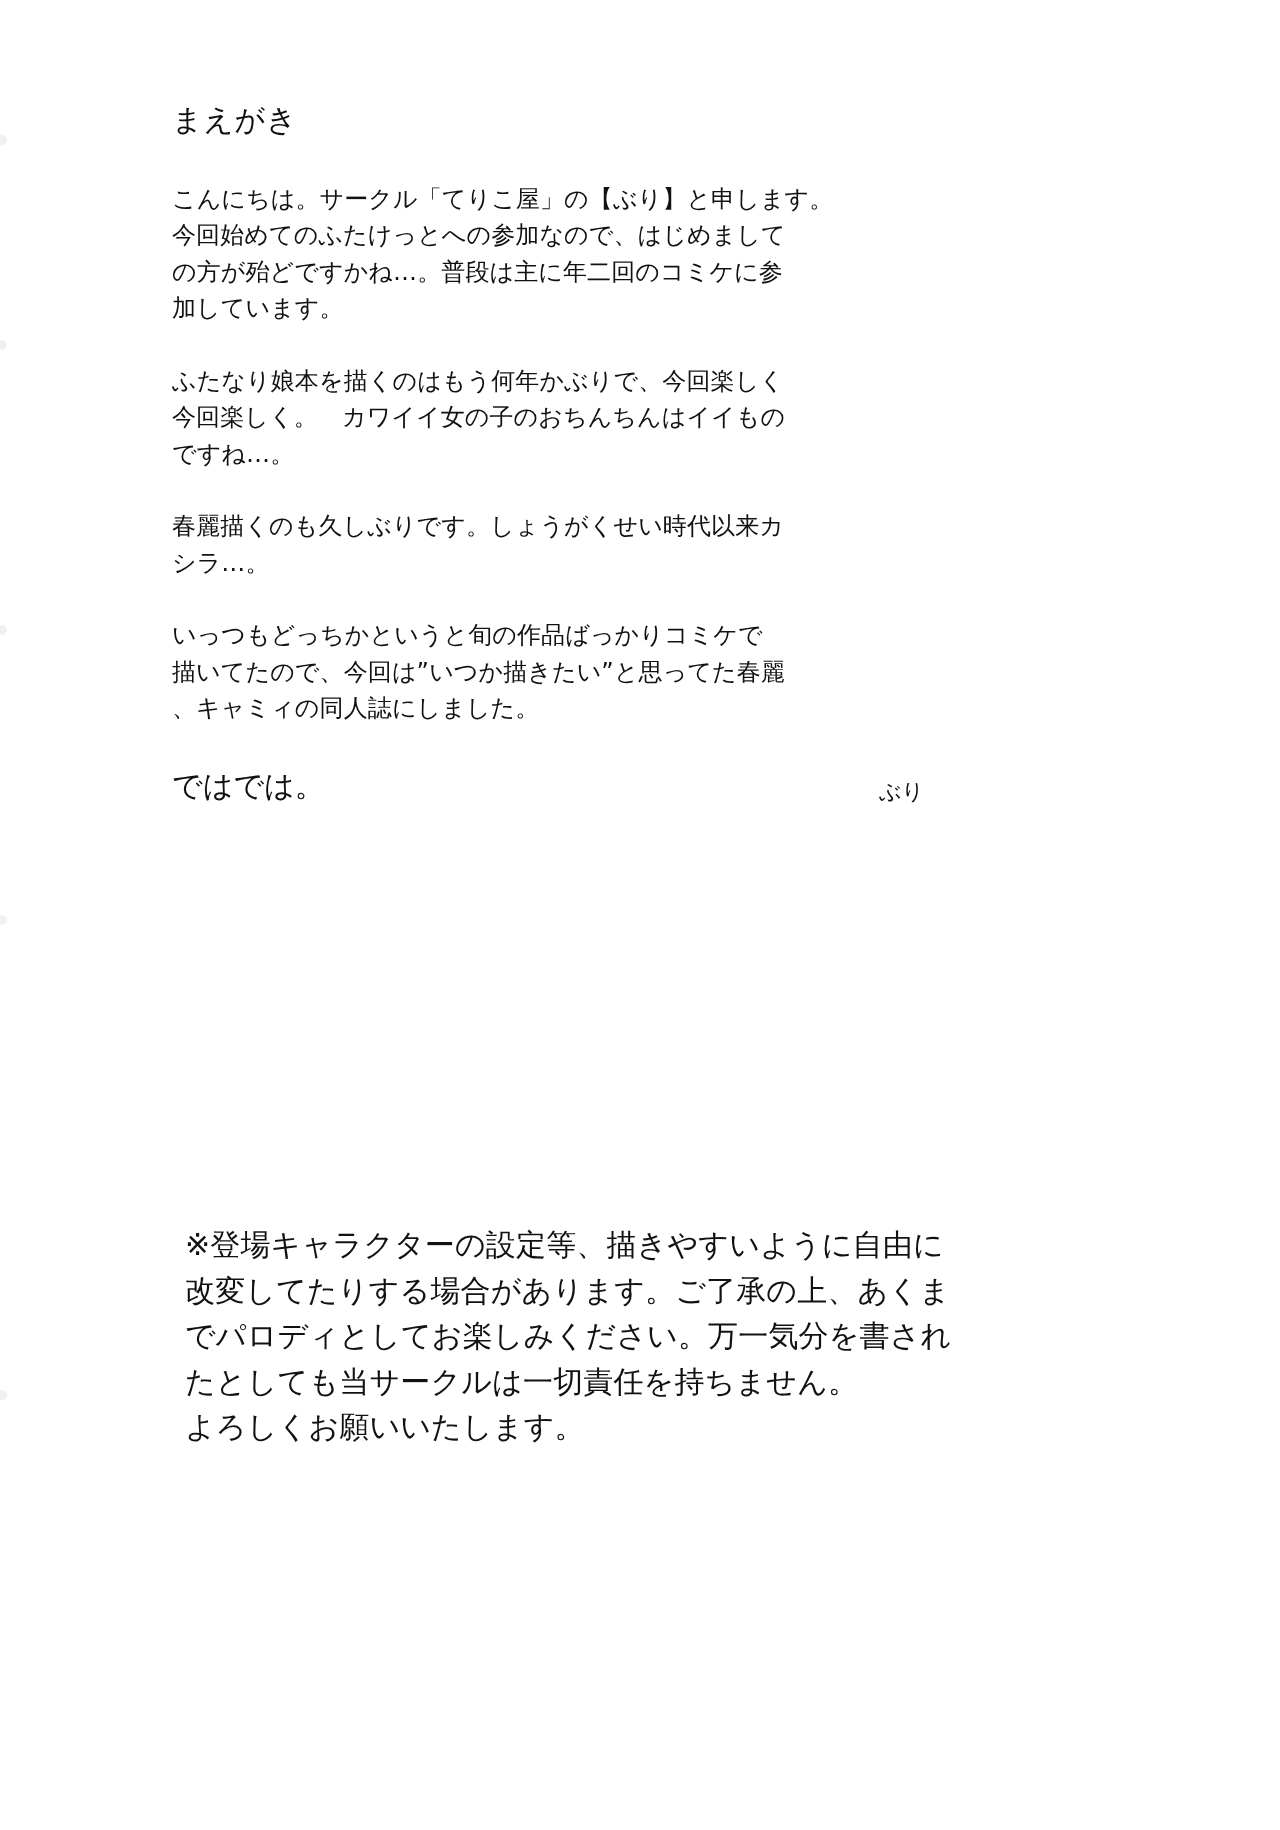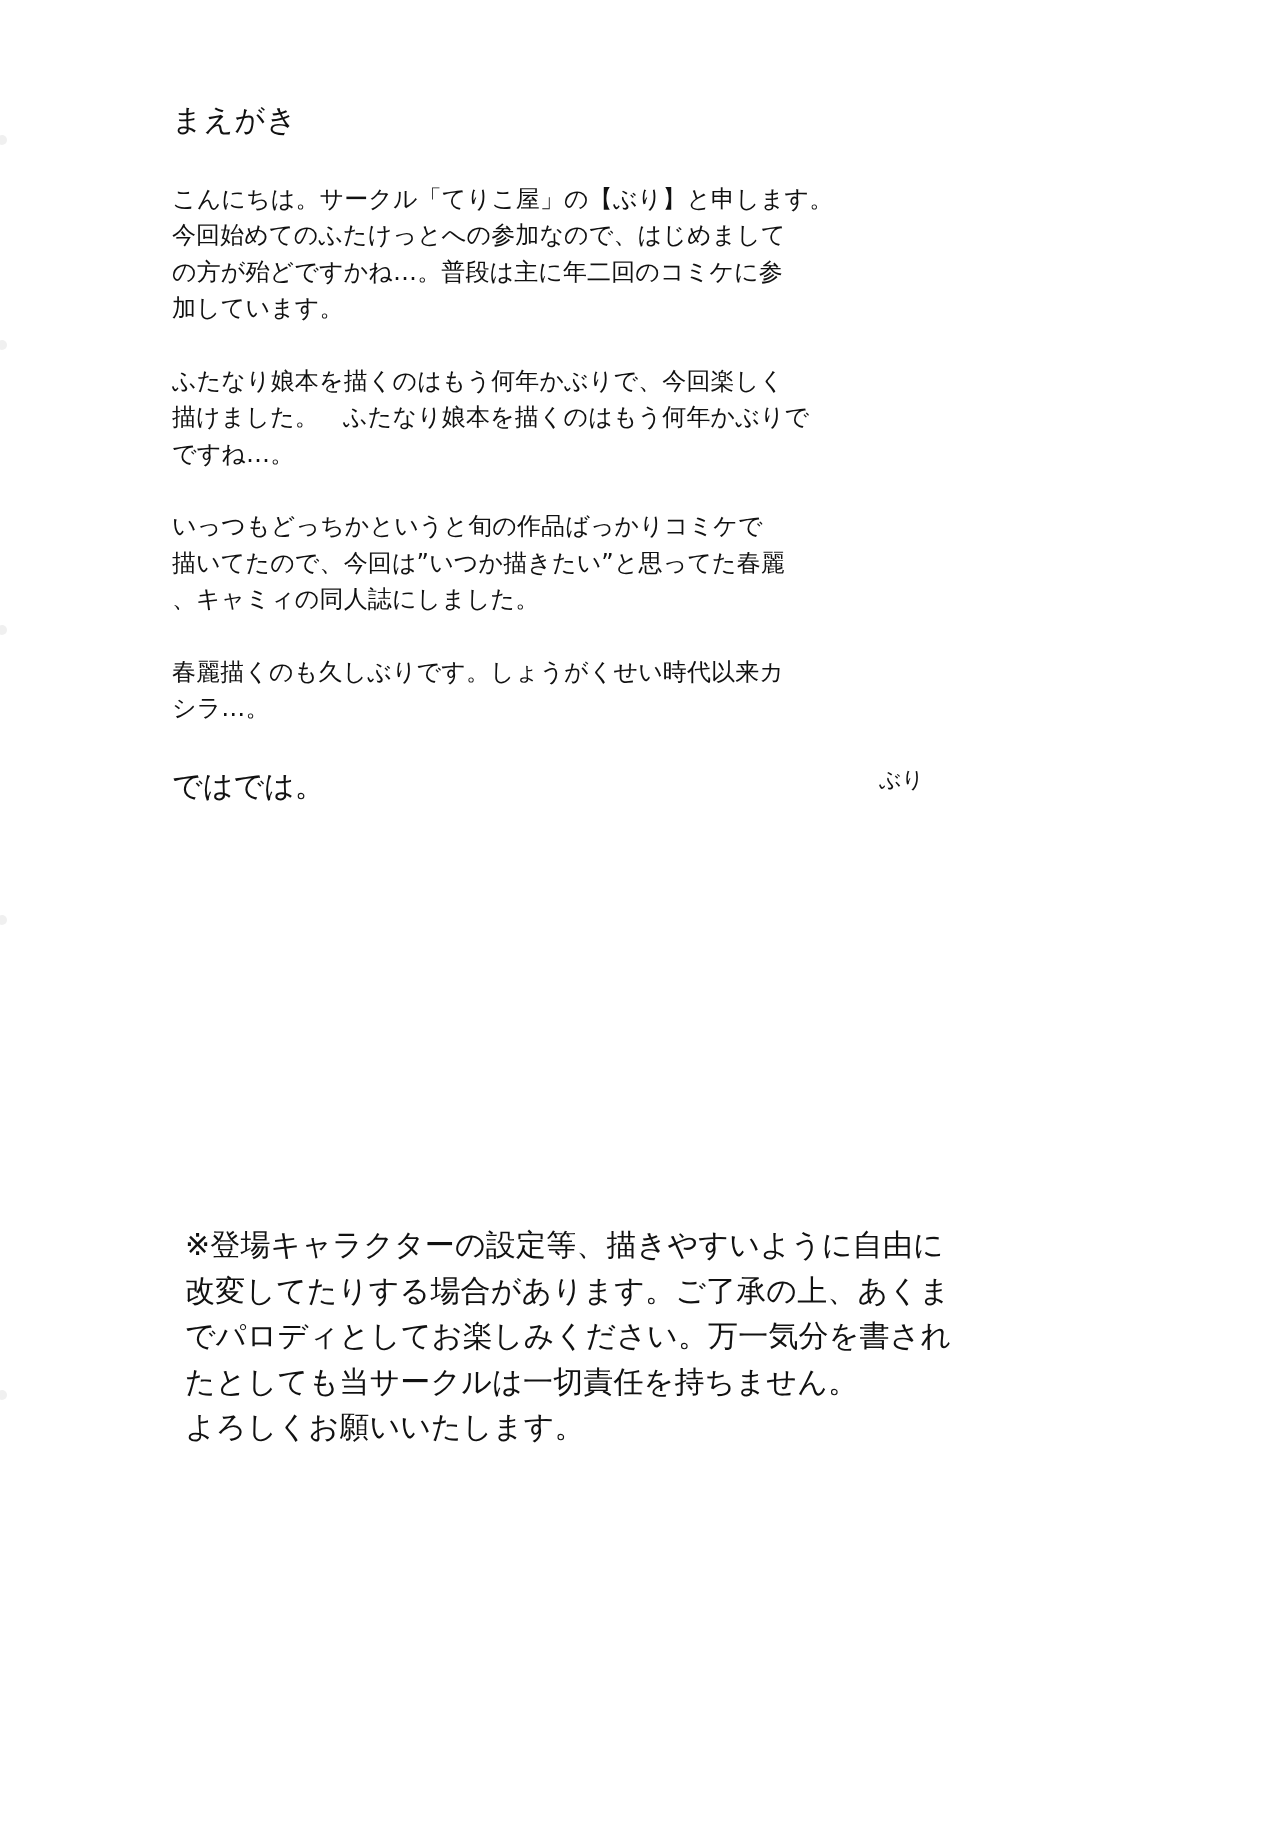--- a/index.html
+++ b/index.html
@@ -55,21 +55,21 @@
     line-height: 1.52;
     letter-spacing: 0.005em;
     margin: 0 0 36px 0;
     white-space: pre-wrap;
     font-weight: 400;
   }
 
   .signoff-row {
     display: flex;
     justify-content: space-between;
-    align-items: flex-start;
+    align-items: flex-end;
     width: 762px;
     margin-top: 34px;
   }
   .signoff-text {
     font-size: 30px;
     line-height: 1.5;
   }
   .signoff-name {
     font-size: 22px;
     line-height: 1.5;
@@ -100,27 +100,27 @@
 
   <div class="content">
 
     <h1 class="heading">まえがき</h1>
 
     <p class="para">こんにちは。サークル「てりこ屋」の【ぶり】と申します。
 今回始めてのふたけっとへの参加なので、はじめまして
 の方が殆どですかね…。普段は主に年二回のコミケに参
 加しています。</p>
     <p class="para">ふたなり娘本を描くのはもう何年かぶりで、今回楽しく
-描けました。　ふたなり娘本を描くのはもう何年かぶりで
+今回楽しく。　カワイイ女の子のおちんちんはイイもの
 ですね…。</p>
+    <p class="para">春麗描くのも久しぶりです。しょうがくせい時代以来カ
+シラ…。</p>
     <p class="para">いっつもどっちかというと旬の作品ばっかりコミケで
 描いてたので、今回は”いつか描きたい”と思ってた春麗
 、キャミィの同人誌にしました。</p>
-    <p class="para">春麗描くのも久しぶりです。しょうがくせい時代以来カ
-シラ…。</p>
 
     <div class="signoff-row">
       <span class="signoff-text">ではでは。</span>
       <span class="signoff-name">ぶり</span>
     </div>
 
   </div>
 
   <div class="notice">※登場キャラクターの設定等、描きやすいように自由に
 改変してたりする場合があります。ご了承の上、あくま

